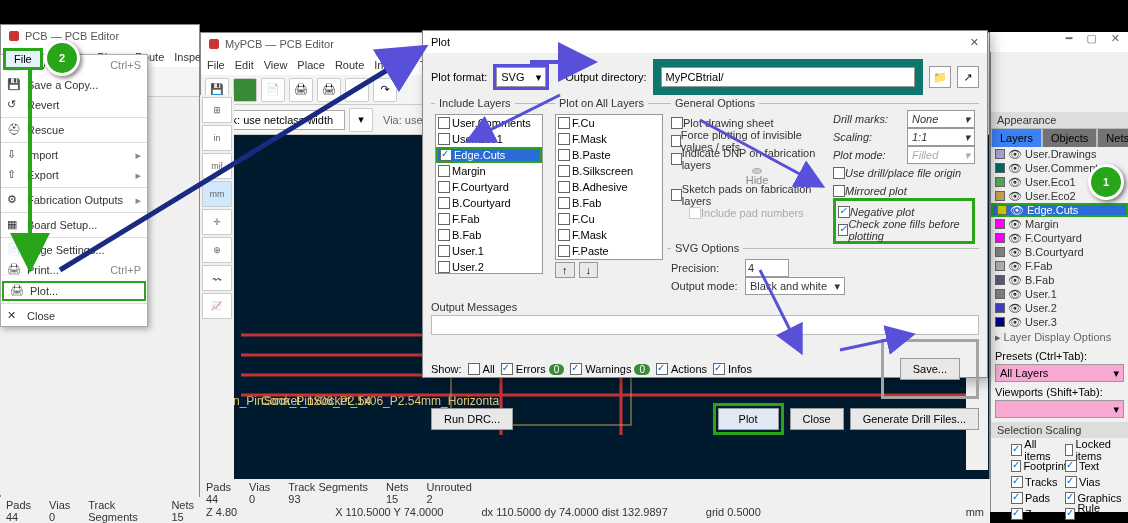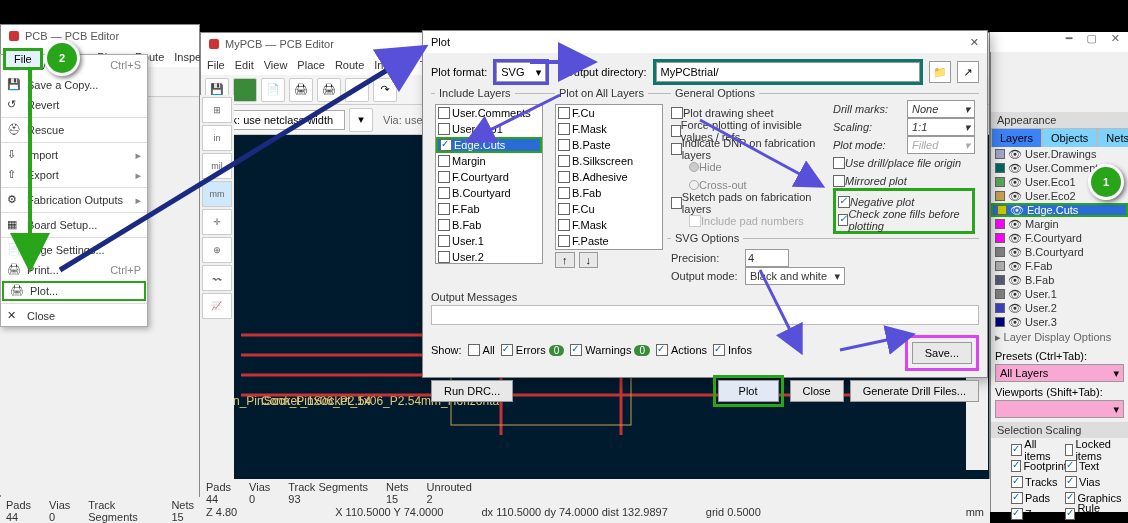--- a/index.html
+++ b/index.html
@@ -32,21 +32,21 @@
 
 .file-tab{position:absolute;left:3px;top:48px;background:#e5f1fb;border:1px solid #7aa;padding:2px 8px;z-index:51;border:3px solid #29a51a;}
 
 .dialog { position: absolute; left: 422px; top: 30px; width: 566px; height: 348px; background: #f0f0f0; border: 1px solid #888; z-index: 60; box-shadow: 4px 4px 12px rgba(0,0,0,.3); }
 .dialog .dtitle { height: 22px; background: #fff; padding: 0 8px; display: flex; align-items: center; justify-content: space-between; }
 .dialog .close-x { cursor: default; color:#555; }
 .dialog .row1 { display: flex; align-items: center; gap: 6px; padding: 6px 8px; }
 .dialog .row1 .dd { border: 1px solid #999; background: #fff; padding: 1px 4px; height: 20px; display:flex; align-items:center; min-width: 50px;}
 .dialog .row1 .svg-box{border:3px solid #5850d8;padding:0;}
 .dialog .row1 .out-dir{flex:1;}
-.dialog .row1 .dir-box{border:3px solid #0f766e;}
+.dialog .row1 .dir-box{border:8px solid #0f766e;}
 .dialog .row1 .dir-btn{width:22px;height:22px;border:1px solid #999;background:#fff;display:flex;align-items:center;justify-content:center;}
 
 .dialog .grid3 { display: flex; gap: 0; padding: 0 8px; }
 .group { border-top: 1px solid #bbb; padding: 6px 4px 2px; margin-top:2px;}
 .group .gtitle { position: relative; top: -13px; background: #f0f0f0; display: inline-block; padding: 0 4px; color: #333; }
 .group .gbody{margin-top:-8px;}
 .layers-box { border: 1px solid #999; background: #fff; height: 160px; overflow: hidden; width: 108px; }
 .layers-box .li { height: 16px; display: flex; align-items: center; gap: 2px; padding: 0 2px;}
 .layers-box .li.sel { background: #2a6bd6; color: #fff; border:2px solid #29a51a;}
 .chk{width:12px;height:12px;border:1px solid #666;background:#fff;display:inline-block;}
@@ -62,28 +62,28 @@
 
 .out-msg{margin:4px 8px 0;}
 .out-msg .om-title{color:#333;}
 .out-msg .om-area{border:1px solid #bbb;background:#fff;height:20px;margin-top:2px;}
 
 .dlg-footer{display:flex;align-items:center;gap:6px;padding:4px 8px;margin-top:auto;}
 .dlg-footer .show-chk{display:flex;align-items:center;gap:3px;}
 .btn{border:1px solid #999;background:#e8e8e8;padding:2px 12px;height:22px;display:flex;align-items:center;}
 .btn.prim{background:#e1e9f4;}
 .plot-box{border:3px solid #29a51a;padding:2px;}
-.save-box{border:3px solid #d946ef;padding:4px;margin-top:6px;}
+.save-box{border:3px solid #a3a3a3;padding:16px;}
 .rundrc-row{padding:2px 8px 6px;}
 .badge{background:#3a8a3a;color:#fff;border-radius:8px;padding:0 5px;font-size:10px;}
 
 .right-panel{position:absolute;left:990px;top:32px;width:138px;height:480px;background:#f0f0f0;border-left:1px solid #888;z-index:40;}
 .right-panel .sec-title{background:#ddd;padding:2px 6px;color:#333;}
 .right-tabs{display:flex;background:#fff;}
-.right-tabs .tab{padding:3px 8px;border:1px solid #bbb;border-bottom:none;background:#7dd3fc;}
+.right-tabs .tab{padding:3px 8px;border:1px solid #bbb;border-bottom:none;background:#737373;}
 .right-tabs .tab.act{background:#3b82f6;}
 .layer-list .lr{display:flex;align-items:center;gap:3px;height:14px;padding:0 4px;color:#333;}
 .layer-list .sw{width:10px;height:10px;display:inline-block;border:1px solid #666;}
 .layer-list .lr.sel{background:#2a6bd6;color:#fff;border:2px solid #29a51a;}
 .presets{padding:4px;}
 .presets .dd{border:1px solid #999;background:#f9a8d4;padding:1px 4px;height:18px;margin-top:2px;display:flex;align-items:center;}
 .selfilter{padding:4px;}
 .selfilter .fr{display:flex;gap:2px;margin-left:16px;}
 .selfilter .fi{display:flex;align-items:center;gap:2px;width:52px;height:16px;}
 
@@ -388,27 +388,23 @@
                 <span>Plot drawing sheet</span>
               </div>
             <div class="opt-row">
                 <span class="chk"></span>
                 <span>Force plotting of invisible values / refs</span>
               </div>
             <div class="opt-row">
                 <span class="chk"></span>
                 <span>Indicate DNP on fabrication layers</span>
               </div>
-            <div class="opt-row" style="padding-left:18px;color:#888;">
+            <div class="opt-row" style="padding-left:18px;color:#888;flex-direction:column;">
                 <span style="width:10px;height:10px;border:1px solid #aaa;border-radius:50%;background:#ccc;"></span>
                 <span>Hide</span>
-              </div>
-            <div class="opt-row" style="padding-left:18px;color:#888;">
-                <span style="width:10px;height:10px;border:1px solid #aaa;border-radius:50%;"></span>
-                <span>Cross-out</span>
               </div>
             <div class="opt-row">
                 <span class="chk"></span>
                 <span>Sketch pads on fabrication layers</span>
               </div>
             <div class="opt-row" style="padding-left:18px;color:#aaa;">
                 <span class="chk" style="border-color:#ccc;"></span>
                 <span>Include pad numbers</span>
               </div>
           </div>

